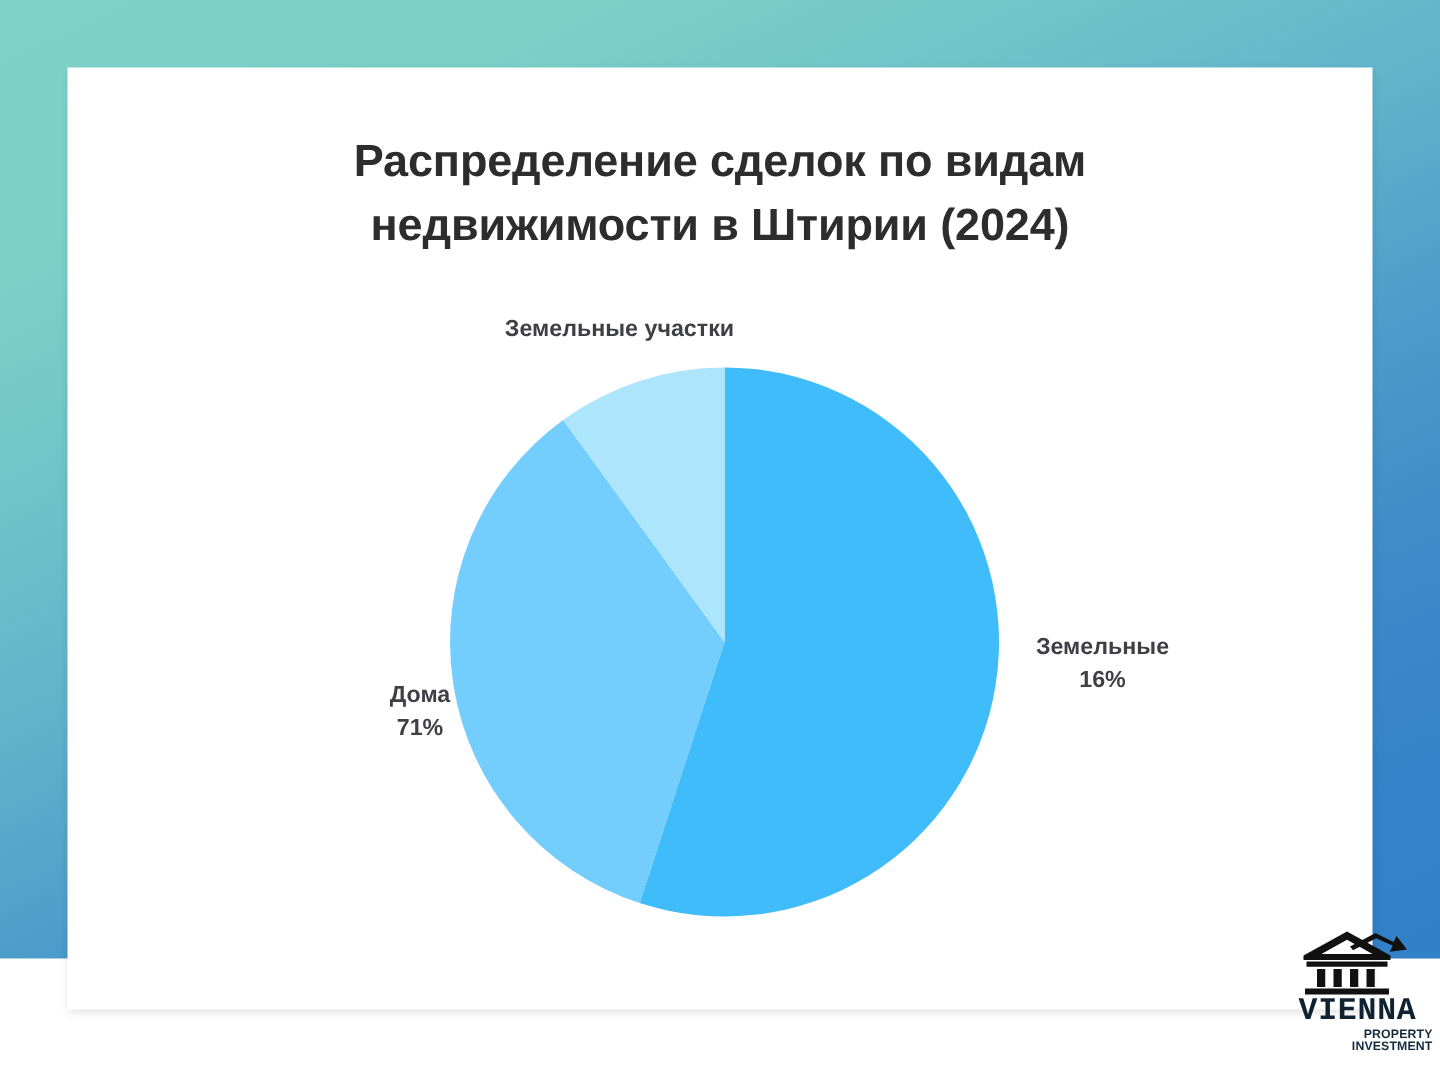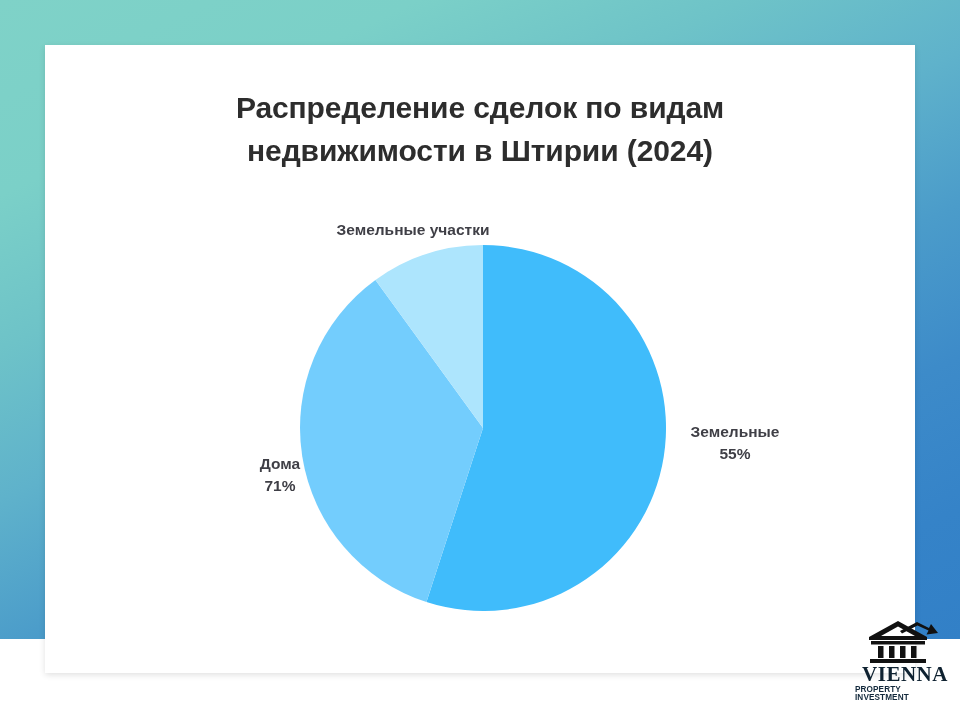--- a/index.html
+++ b/index.html
@@ -70,21 +70,21 @@
     font-weight: bold;
     line-height: 1.42;
     text-align: center;
     white-space: nowrap;
   }
   .slice-label .pct {
     display: block;
   }
   #label-land {
     left: 258px;
-    top: 174px;
+    top: 164px;
     width: 220px;
   }
   #label-apartments {
     left: 600px;
     top: 376px;
     width: 180px;
   }
   #label-houses {
     left: 155px;
     top: 408px;
@@ -105,33 +105,33 @@
     top: 0;
     width: 74px;
     height: 46px;
   }
   #logo-wordmark {
     position: absolute;
     left: 0;
     top: 46px;
     width: 100px;
     text-align: center;
-    font-family: Liberation Serif, serif;
+    font-family: Liberation Mono, monospace;
     font-size: 21px;
     font-weight: bold;
     color: #0f2231;
     letter-spacing: 0.5px;
     line-height: 1;
   }
   #logo-tagline {
     position: absolute;
     left: 0;
     top: 68px;
     width: 100px;
-    text-align: left;
+    text-align: right;
     font-family: "Liberation Sans", sans-serif;
     font-size: 8.2px;
     font-weight: bold;
     color: #13293c;
     letter-spacing: 0.1px;
     line-height: 1;
   }
 </style>
 </head>
 <body>
@@ -153,21 +153,21 @@
 
         <path fill="#ade5fd" d="M 438 383 L 330.44 234.95 A 183 183 0 0 1 438.00 200.00 Z"></path>
       </svg>
 
       <div id="label-land" class="slice-label">
         <span>Земельные участки</span>
       </div>
 
       <div id="label-apartments" class="slice-label">
         <span>Земельные</span>
-        <span class="pct">55%</span>
+        <span class="pct">16%</span>
       </div>
 
       <div id="label-houses" class="slice-label">
         <span>Дома</span>
         <span class="pct">71%</span>
       </div>
 
     </div>
   </div>
 

